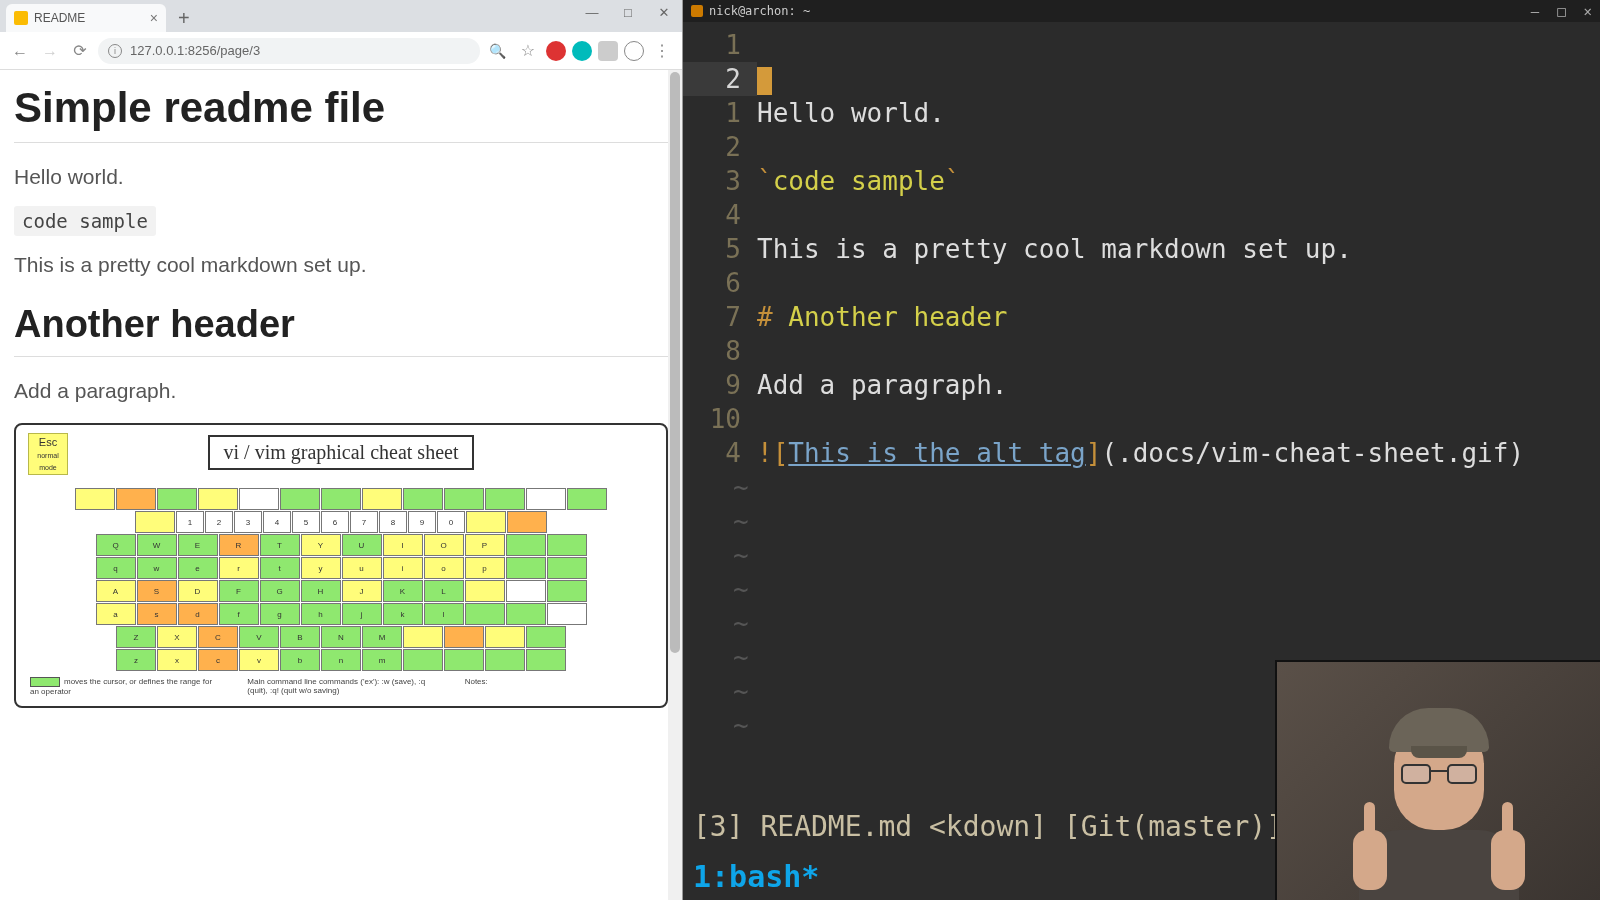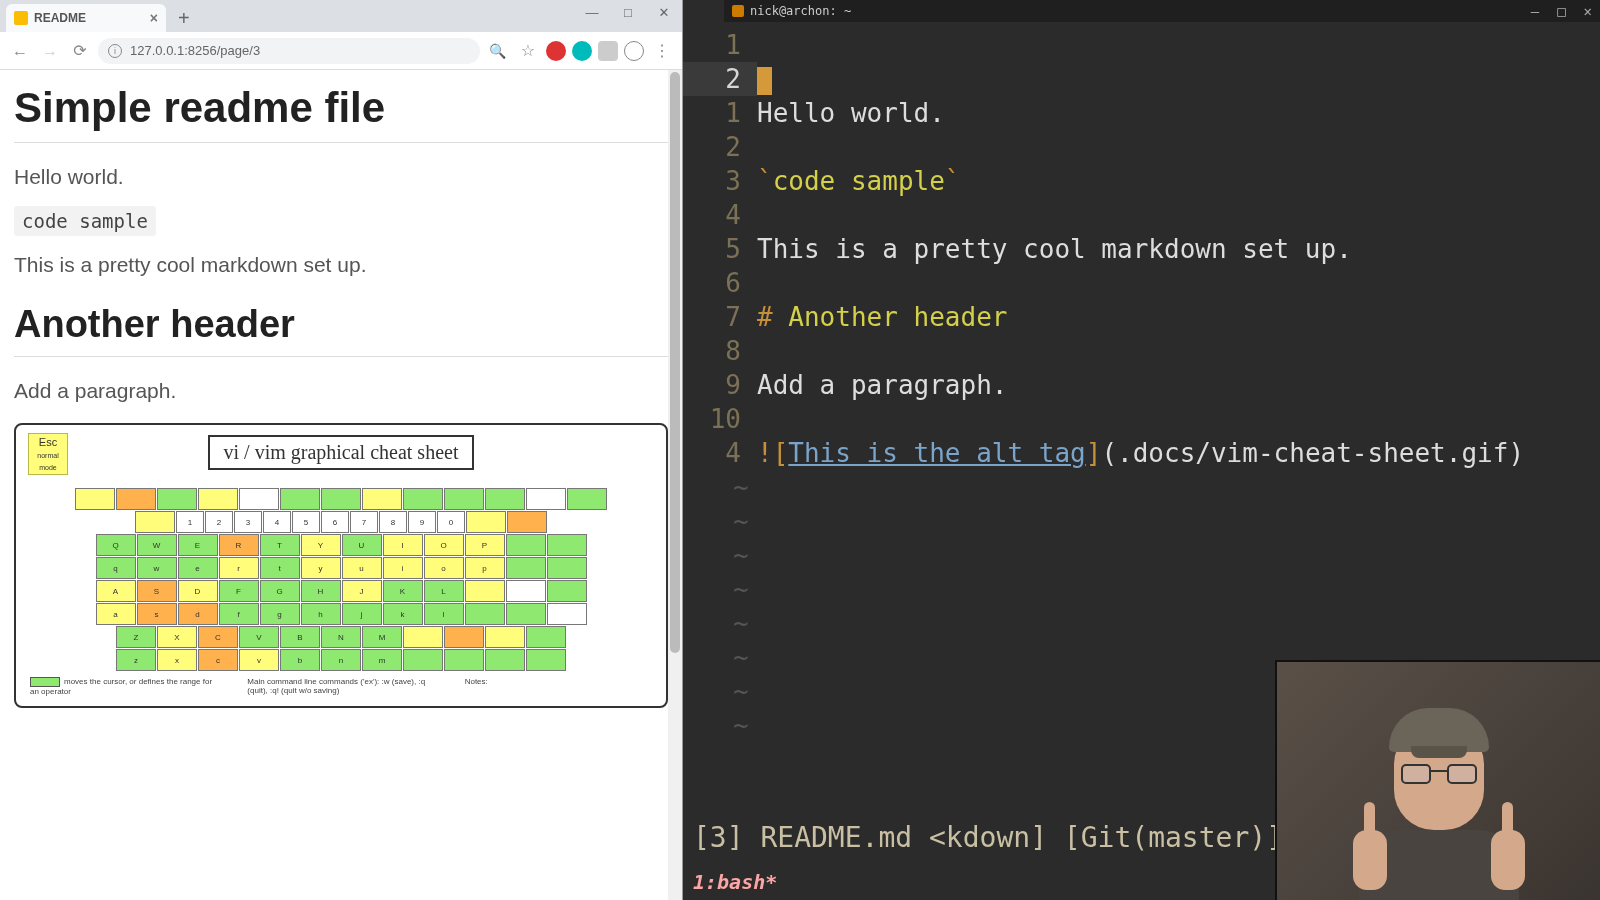--- a/index.html
+++ b/index.html
@@ -1,21 +1,21 @@
 <!DOCTYPE html>
 <html><head>
 <meta charset="utf-8">
 <style>
 * { margin: 0; padding: 0; box-sizing: border-box; }
 body { width: 1600px; height: 900px; overflow: hidden; display: flex; font-family: Arial, sans-serif; }
 
 
 .browser { width: 683px; height: 900px; background: #fff; display: flex; flex-direction: column; border-right: 1px solid #999; }
 .tabbar { height: 32px; background: #dcdfe3; display: flex; align-items: flex-end; padding-left: 6px; position: relative; }
-.tab { background: #f8f9fa; height: 28px; padding: 0 24px 0 28px; border-radius: 6px 6px 0 0; font-size: 12px; color: #555; display: flex; align-items: center; position: relative; min-width: 160px; font-weight: bold; }
+.tab { background: #f8f9fa; height: 28px; padding: 0 24px 0 28px; border-radius: 6px 6px 0 0; font-size: 12px; color: #555; display: flex; align-items: center; position: relative; min-width: 160px; }
 .tab-favicon { width: 14px; height: 14px; background: #fbbc04; border-radius: 2px; position: absolute; left: 8px; }
 .tab-close { position: absolute; right: 8px; font-size: 14px; color: #777; }
 .newtab { color: #666; font-size: 20px; padding: 0 12px; height: 28px; display: flex; align-items: center; }
 .winctl { position: absolute; right: 0; top: 0; display: flex; }
 .winctl span { width: 36px; height: 24px; display: flex; align-items: center; justify-content: center; color: #666; font-size: 13px; }
 
 .navbar { height: 38px; background: #fff; border-bottom: 1px solid #ddd; display: flex; align-items: center; padding: 0 8px; gap: 6px; }
 .navbtn { width: 24px; height: 24px; display: flex; align-items: center; justify-content: center; color: #888; font-size: 16px; }
 .addrbar { flex: 1; height: 26px; background: #f1f3f4; border-radius: 13px; display: flex; align-items: center; padding: 0 10px; gap: 8px; font-size: 13px; color: #666; }
 .info-icon { width: 14px; height: 14px; border: 1px solid #888; border-radius: 50%; display: flex; align-items: center; justify-content: center; font-size: 9px; color: #888; }
@@ -44,39 +44,39 @@
 .k-n { background: #fff; width: 28px; }
 .cheat-notes { display: flex; gap: 30px; font-size: 8px; color: #444; margin-top: 6px; padding: 0 6px; }
 .notes-col { flex: 1; }
 .swatch { display: inline-block; width: 30px; height: 10px; background: #8fe86f; border: 1px solid #555; vertical-align: middle; margin-right: 4px; }
 
 .scrollbar { width: 14px; background: #f0f0f0; position: absolute; right: 0; top: 70px; bottom: 0; }
 .thumb { background: #bbb; width: 10px; margin: 2px; height: 70%; border-radius: 5px; }
 
 
 .term { flex: 1; height: 900px; background: #2b2b2b; display: flex; flex-direction: column; font-family: "DejaVu Sans Mono", monospace; position: relative; }
-.term-title { height: 22px; background: #1f1f1f; display: flex; align-items: center; padding: 0 8px; color: #ccc; font-size: 12px; margin-left: 41px; }
+.term-title { height: 22px; background: #1f1f1f; display: flex; align-items: center; padding: 0 8px; color: #ccc; font-size: 12px; }
 .term-title-icon { width: 12px; height: 12px; background: #cc7a00; border-radius: 2px; margin-right: 6px; }
 .term-winctl { margin-left: auto; display: flex; gap: 18px; font-size: 14px; color: #aaa; }
 
 .editor { flex: 1; padding: 6px 0; font-size: 26px; line-height: 34px; }
 .eline { display: flex; white-space: pre; }
 .gutter { width: 74px; text-align: right; padding-right: 16px; color: #7a7156; }
 .gutter.cur { background: #3a3a3a; color: #d6d6d6; }
 .code-txt { color: #ddd; }
 .md-h { color: #d4d04a; }
 .md-hash { color: #c5903a; }
 .md-code { color: #c5903a; }
 .md-link-b { color: #c5903a; }
 .md-link-t { color: #7aa4c9; text-decoration: underline; }
 .cursor-block { background: #d49a3a; display: inline-block; width: 15px; height: 28px; vertical-align: middle; }
 .tilde { color: #555; padding-left: 50px; font-size: 26px; line-height: 34px; }
 
 .statusline { font-size: 28px; color: #c9bfa3; padding: 6px 10px; background: #2b2b2b; }
-.tmux { font-size: 20px; font-weight: bold; color: #fca5a5; padding: 10px 10px 6px; background: #2b2b2b; font-style: italic; }
+.tmux { font-size: 30px; font-weight: bold; color: #0ea5e9; padding: 10px 10px 6px; background: #2b2b2b; }
 
 .webcam { position: absolute; right: 0; bottom: 0; width: 325px; height: 240px; background: linear-gradient(135deg, #5a5048, #3a3430); border-top: 2px solid #111; border-left: 2px solid #111; }
 .person { position: absolute; left: 50%; bottom: 0; transform: translateX(-50%); width: 180px; height: 200px; }
 .head { width: 90px; height: 110px; background: #d4a88a; border-radius: 45px 45px 40px 40px; position: absolute; left: 45px; top: 20px; }
 .cap { width: 100px; height: 44px; background: #6b6458; border-radius: 50px 50px 6px 6px; position: absolute; left: 40px; top: 8px; }
 .brim { width: 56px; height: 12px; background: #5a5448; position: absolute; left: 62px; top: 46px; border-radius: 0 0 8px 8px; }
 .glasses { position: absolute; left: 52px; top: 64px; width: 76px; height: 20px; }
 .lens { width: 30px; height: 20px; border: 2px solid #333; border-radius: 5px; background: rgba(200,200,210,.3); position: absolute; }
 .lens.l { left: 0; } .lens.r { right: 0; }
 .bridge { position: absolute; left: 30px; top: 6px; width: 16px; height: 2px; background: #333; }

